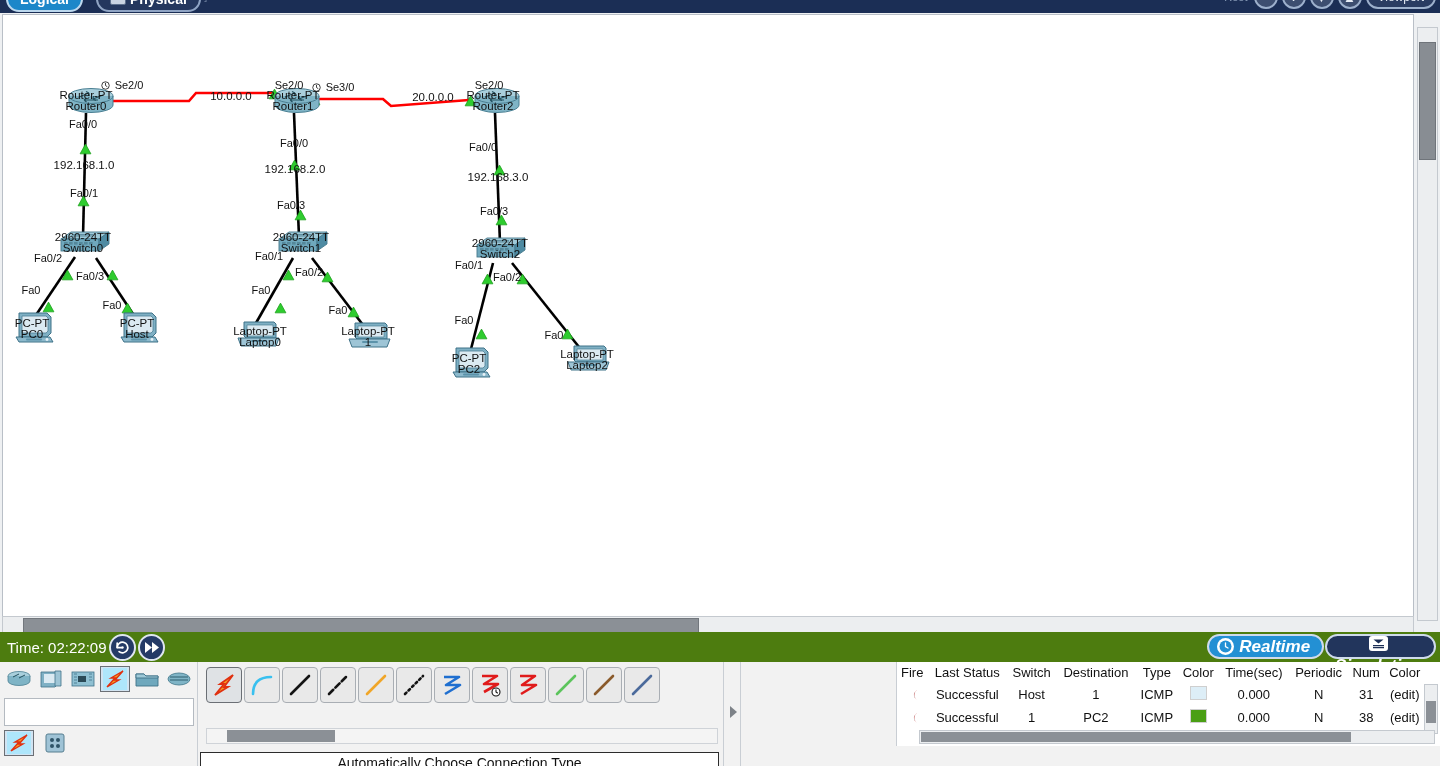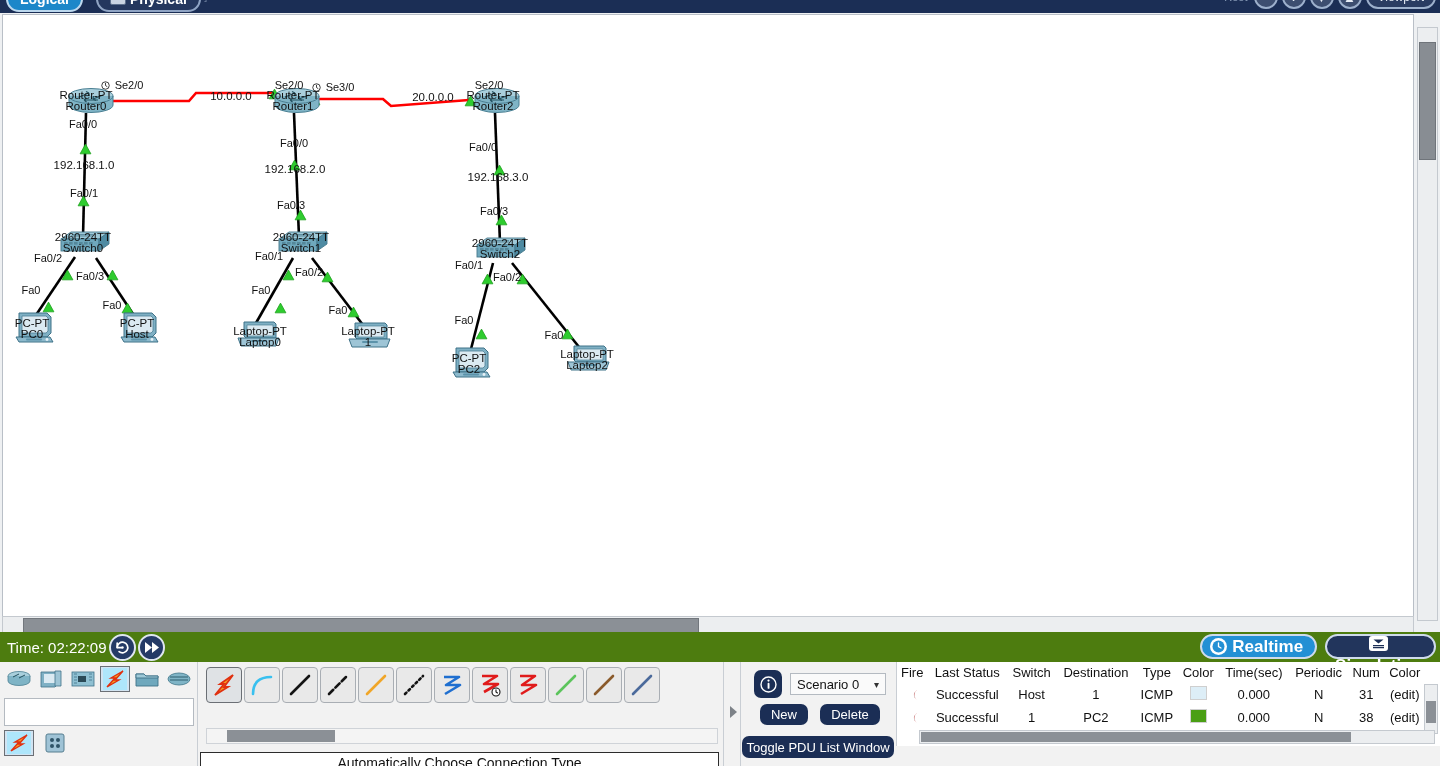--- a/index.html
+++ b/index.html
@@ -91,21 +91,21 @@
   .time-text {
     color: #ffffff; font-size: 15px; margin-left: 7px; white-space: nowrap;
   }
   .rndbtn {
     width: 27px; height: 27px; border-radius: 50%;
     border: 2px solid #dfe6f0; background: #243a66;
     margin-left: 2px; display: flex; align-items: center; justify-content: center;
     color: #fff; cursor: pointer; flex: none;
   }
   .mode-group {
-    position: absolute; right: 4px; top: 2px; display: flex; gap: 8px;
+    position: absolute; right: 4px; top: 2px; display: flex; gap: 1px; font-style: italic;
   }
   .mode-pill {
     height: 25px; border-radius: 13px; padding: 0 12px 0 8px;
     display: flex; align-items: center; gap: 5px;
     font-size: 17px; font-weight: bold; color: #ffffff;
     border: 2px solid #cfdbeb; cursor: pointer; white-space: nowrap;
   }
   .mode-on  { background: #2390d4; }
   .mode-off { background: #22355c; flex-direction: column; }
   .mode-ico {
@@ -637,36 +637,20 @@
     </div>
 
     <div class="sep-line" style="left:723px"></div>
     <div class="sep-line" style="left:740px"></div>
     <div class="collapse-arrow">
       <svg width="10" height="14" viewBox="0 0 10 14">
         <path d="M2 1 L9 7 L2 13 Z" fill="#7d8288"></path>
       </svg>
     </div>
 
-    <div class="scenario">
-      <div class="sc-info">
-        <svg width="17" height="17" viewBox="0 0 17 17">
-          <circle cx="8.5" cy="8.5" r="7.5" fill="none" stroke="#fff" stroke-width="1.4"></circle>
-          <circle cx="8.5" cy="4.6" r="1.1" fill="#fff"></circle>
-          <rect x="7.6" y="6.8" width="1.9" height="6" rx="0.9" fill="#fff"></rect>
-        </svg>
-      </div>
-      <div class="sc-select">
-        <span>Scenario 0</span>
-        <span class="sc-chev">▾</span>
-      </div>
-      <button class="pt-btn sc-new">New</button>
-      <button class="pt-btn sc-del">Delete</button>
-      <button class="pt-btn sc-toggle">Toggle PDU List Window</button>
-    </div>
 
     <div class="pdu">
       <table>
         <thead>
           <tr id="pdu-head">
               <th>Fire</th>
               <th>Last Status</th>
               <th>Switch</th>
               <th>Destination</th>
               <th>Type</th>

